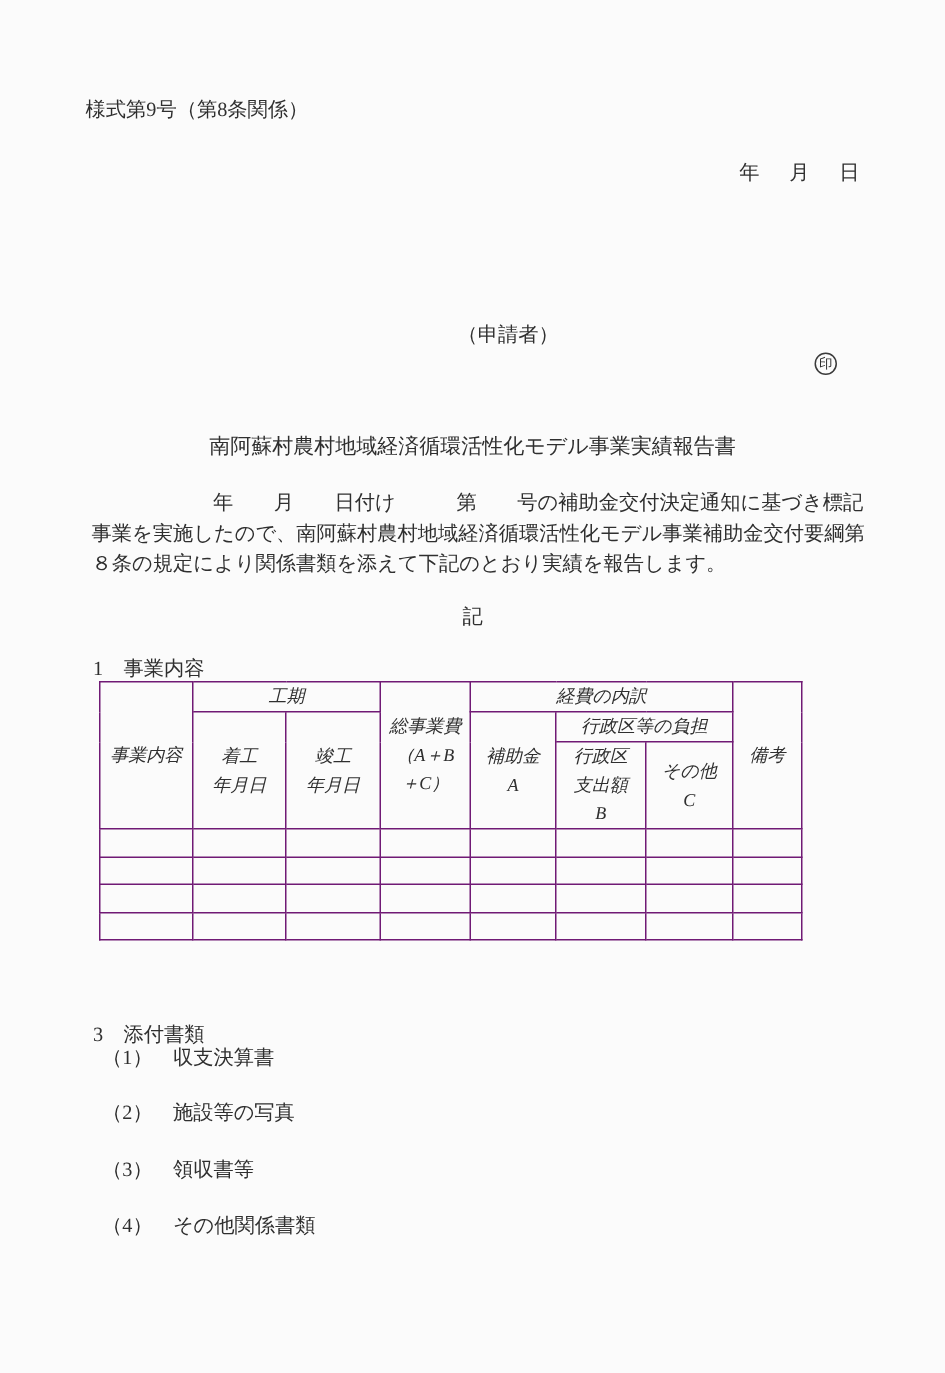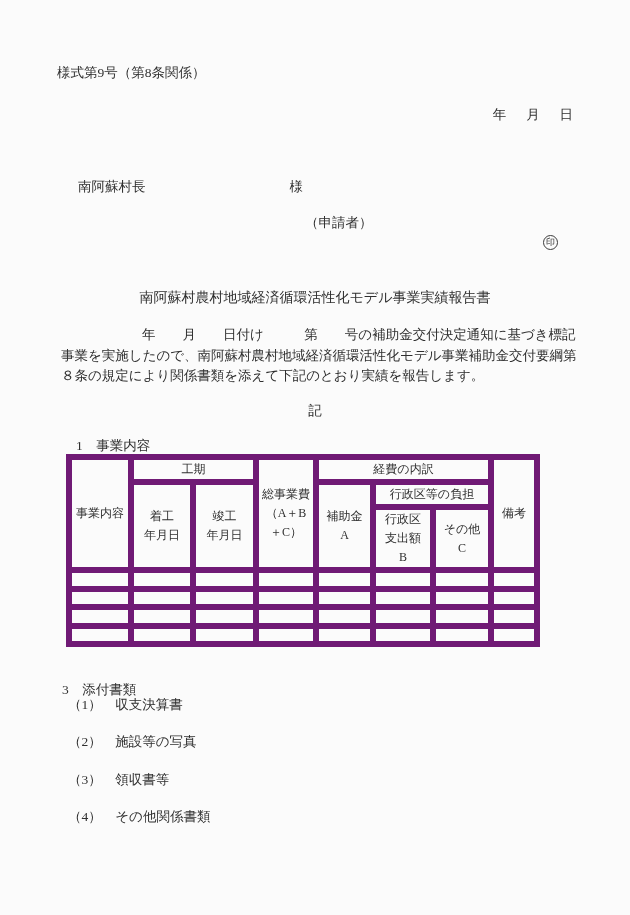--- a/index.html
+++ b/index.html
@@ -40,61 +40,59 @@
     text-align: center;
     font-size: 14px; font-weight: normal; font-family: Liberation Mono, monospace;
   }
   .body-par {
     left: 61px; top: 325px; width: 530px;
     line-height: 20.5px;
   }
   .record { left: 0; top: 402px; width: 100%; text-align: center; }
 
   .sec-heading { font-size: 13.5px; }
-  .sec1 { left: 76px; top: 437px; }
+  .sec1 { left: 62px; top: 437px; }
   .sec2 { left: 62px; top: 643px; }
   .sec2 .date-fields { margin-left: 92px; }
   .sec3 { left: 62px; top: 681px; }
   .attach-list { left: 68px; top: 677px; line-height: 18.7px; }
 
   table.biz-table {
     position: absolute;
     left: 66px; top: 454px;
     width: 468px;
     border-collapse: collapse;
     table-layout: fixed;
     font-size: 12px;
     color: #2f2f2f;
   }
   table.biz-table td {
-    border: 6px solid #701a75;
+    border: 1px solid #701a75;
     text-align: center;
     vertical-align: middle;
     line-height: 19px;
     white-space: pre-line;
     padding: 0;
     font-family: "Liberation Serif", "DejaVu Serif", serif;
+    font-style: italic;
   }
   tr.hrow1 { height: 19px; }
   tr.hrow2 { height: 19px; }
   tr.hrow3 { height: 57px; }
   tr.data-row { height: 18.5px; }
 </style>
 </head>
 <body>
 
 <div class="page">
 
   <div class="abs form-number">様式第9号（第8条関係）</div>
 
   <div class="abs date-line">年　 月　 日</div>
 
-  <div class="abs addressee">
-    <span>南阿蘇村長</span><span class="honorific">様</span>
-  </div>
 
   <div class="abs applicant">（申請者）</div>
 
   <div class="abs seal">印</div>
 
   <div class="abs title">南阿蘇村農村地域経済循環活性化モデル事業実績報告書</div>
 
   <div class="abs body-par">　　　　　　年　　月　　日付け　　　第　　号の補助金交付決定通知に基づき標記
 事業を実施したので、南阿蘇村農村地域経済循環活性化モデル事業補助金交付要綱第
 ８条の規定により関係書類を添えて下記のとおり実績を報告します。</div>

